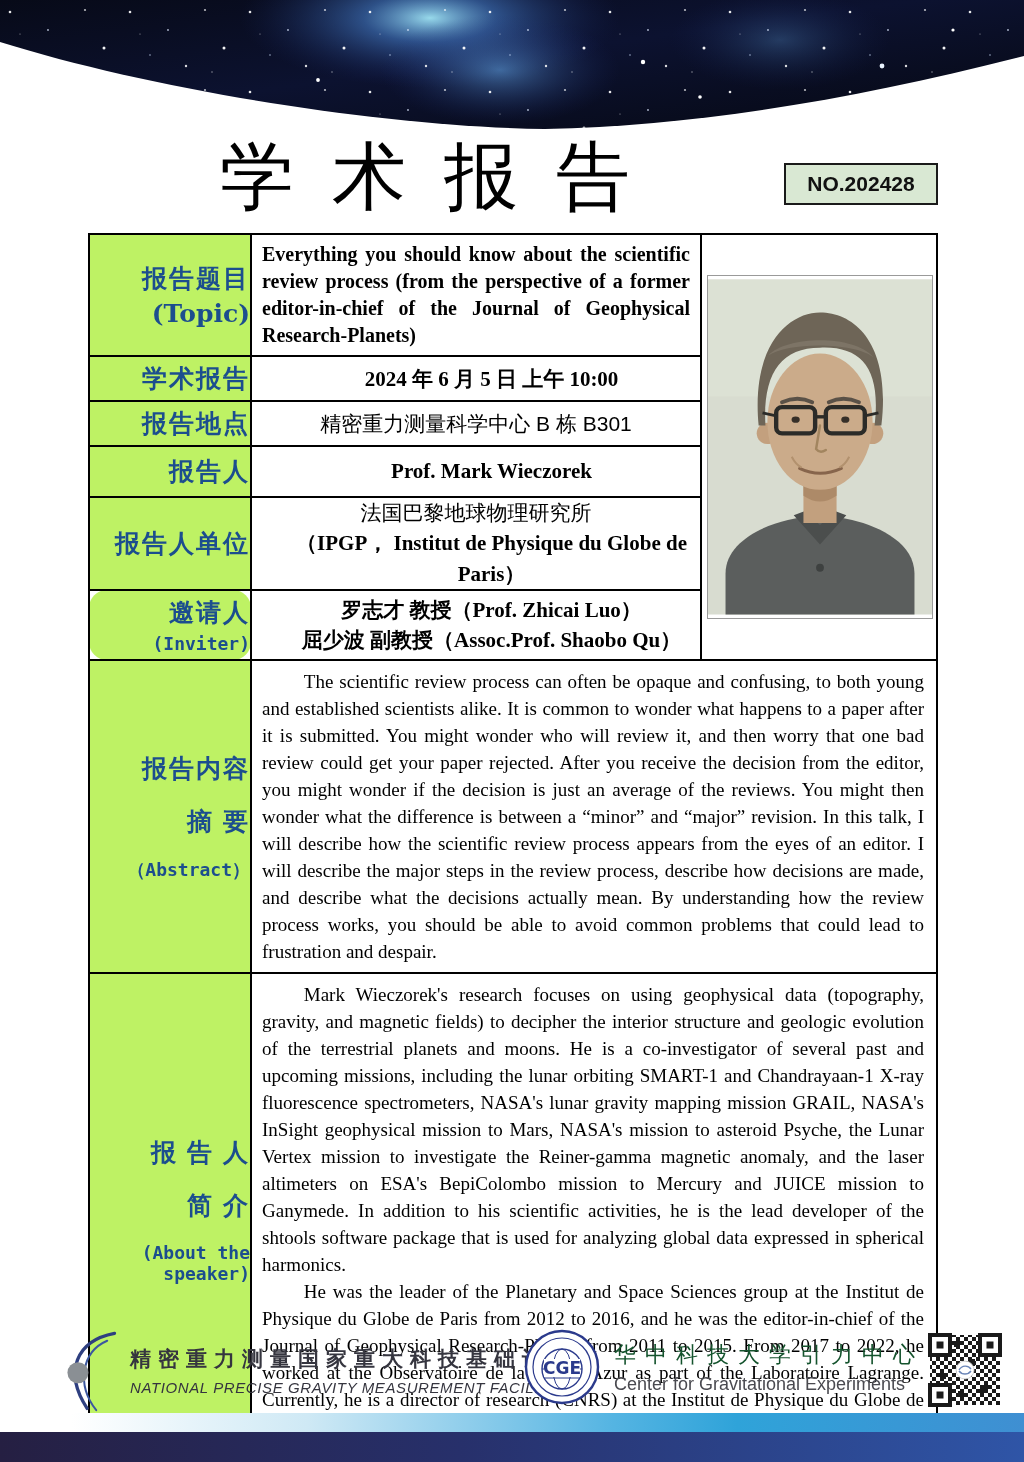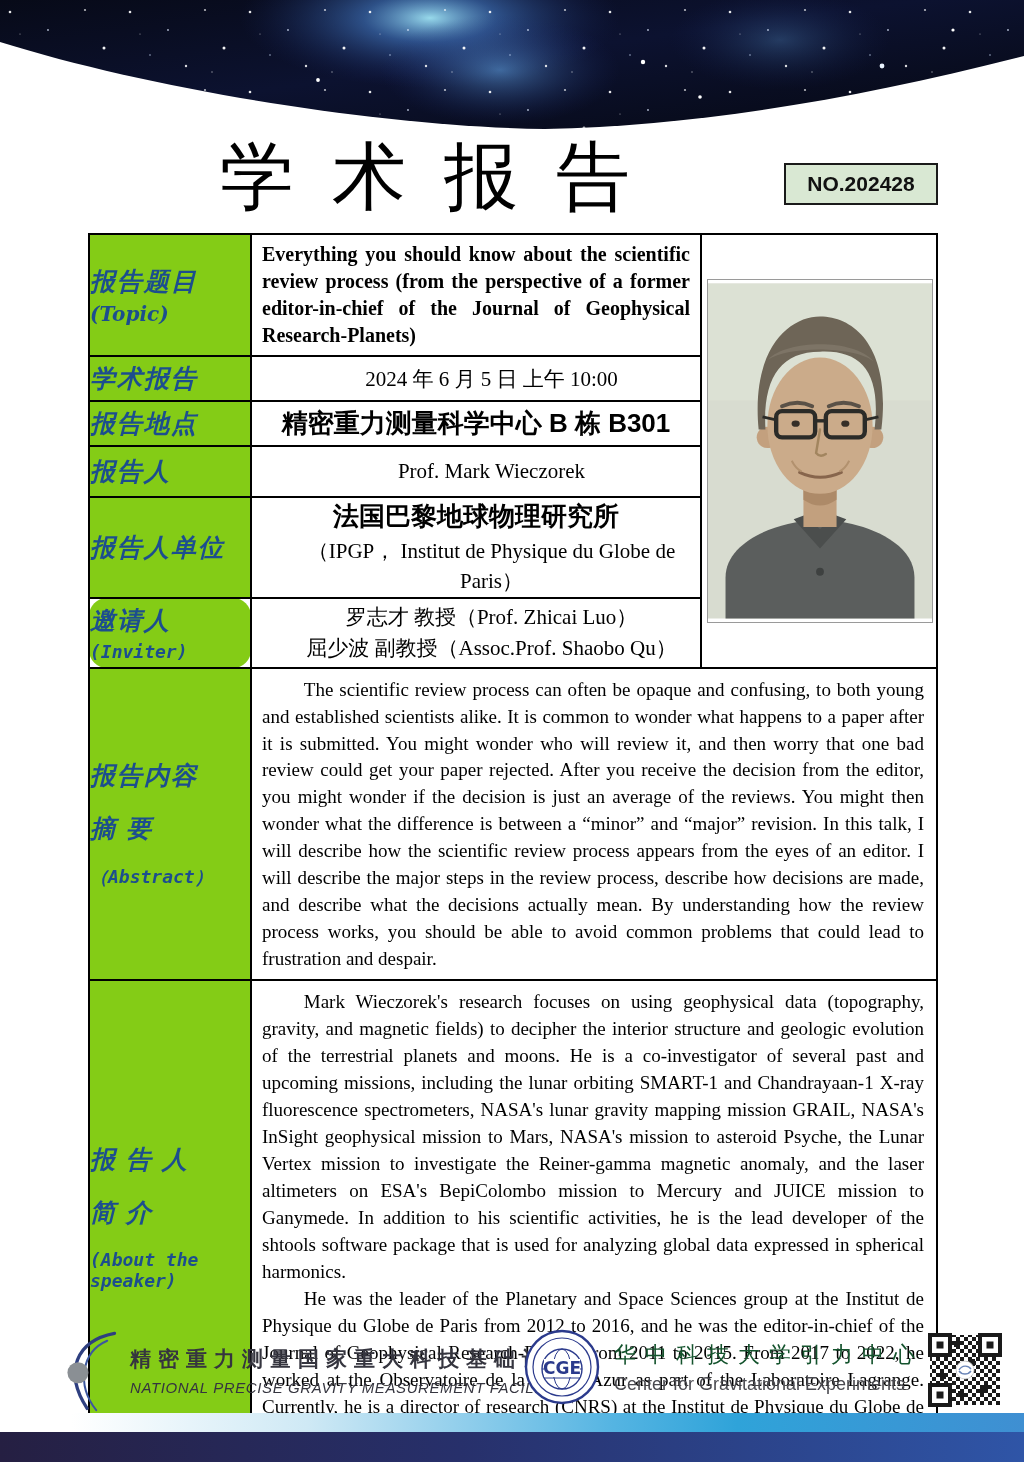--- a/index.html
+++ b/index.html
@@ -20,44 +20,44 @@
            font-weight:bold; font-size:21px; color:#111; }
 
   
   table.info { position:absolute; top:233px; left:88px; width:848px;
                border-collapse:collapse; table-layout:fixed; }
   table.info td { border:2px solid #000; vertical-align:middle; }
   col.c-label   { width:162px; }
   col.c-content { width:450px; }
   col.c-photo   { width:236px; }
 
-  .label-cell { text-align:left; color:#1c4e8e; background:#84cc16;font-style:italic; }
+  .label-cell { text-align:right; color:#1c4e8e; background:#bef264; }
   .lz { font-family:"Liberation Sans", sans-serif; font-weight:bold;
         font-size:25px; letter-spacing:2px; }
-  .le-serif { font-family:"DejaVu Serif", serif; font-weight:bold; font-size:20px; margin-top:4px; }
+  .le-serif { font-family:"DejaVu Serif", serif; font-weight:bold; font-size:25px; margin-top:4px; }
   .le-mono  { font-family:"DejaVu Sans Mono", monospace; font-weight:bold; font-size:18px; margin-top:4px; }
   .lz + .lz { margin-top:20px; }
   .gap-top { margin-top:20px; }
 
   .r-topic  td { height:85px;margin-top:48px; }
   .r-time   td { height:45px; }
   .r-loc    td { height:45px; }
   .r-spk    td { height:51px; }
   .r-aff    td { height:62px; }
   .r-inv    td { height:70px;border-radius:18px; }
   .r-abs    td { height:270px; vertical-align:top;margin-top:28px; }
   .r-bio    td { height:400px; vertical-align:top; }
   .r-part   td { height:64px; }
   .r-abs .label-cell, .r-bio .label-cell { vertical-align:middle; }
 
   .topic-val { font-family:"Liberation Serif", serif; font-weight:bold; font-size:20px;
                text-align:justify; padding:6px 10px; line-height:1.35; }
   .center-val { text-align:center; }
-  .v-serif-b { font-family:"Liberation Serif", serif; font-weight:normal; font-size:21px;padding-left:31px; }
-  .v-sans-b  { font-family:"Liberation Sans", sans-serif; font-weight:bold; font-size:26px; }
+  .v-serif-b { font-family:"Liberation Serif", serif; font-weight:bold; font-size:21px;padding-left:31px; }
+  .v-sans-b  { font-family:"Liberation Sans", sans-serif; font-weight:normal; font-size:21px; }
   .two-line div { line-height:1.45; }
 
   .para-cell { padding:8px 12px 6px 10px; }
   .para { font-family:"Liberation Serif", serif; font-size:19px; line-height:1.42;
           text-align:justify; text-indent:2.2em; }
 
   .photo-cell { padding:4px 5px; vertical-align:middle; }
   .photo-frame { width:226px; height:344px; border:1px solid #9a9a9a; overflow:hidden; }
   .photo-frame svg { display:block; width:100%; height:100%; }
 

